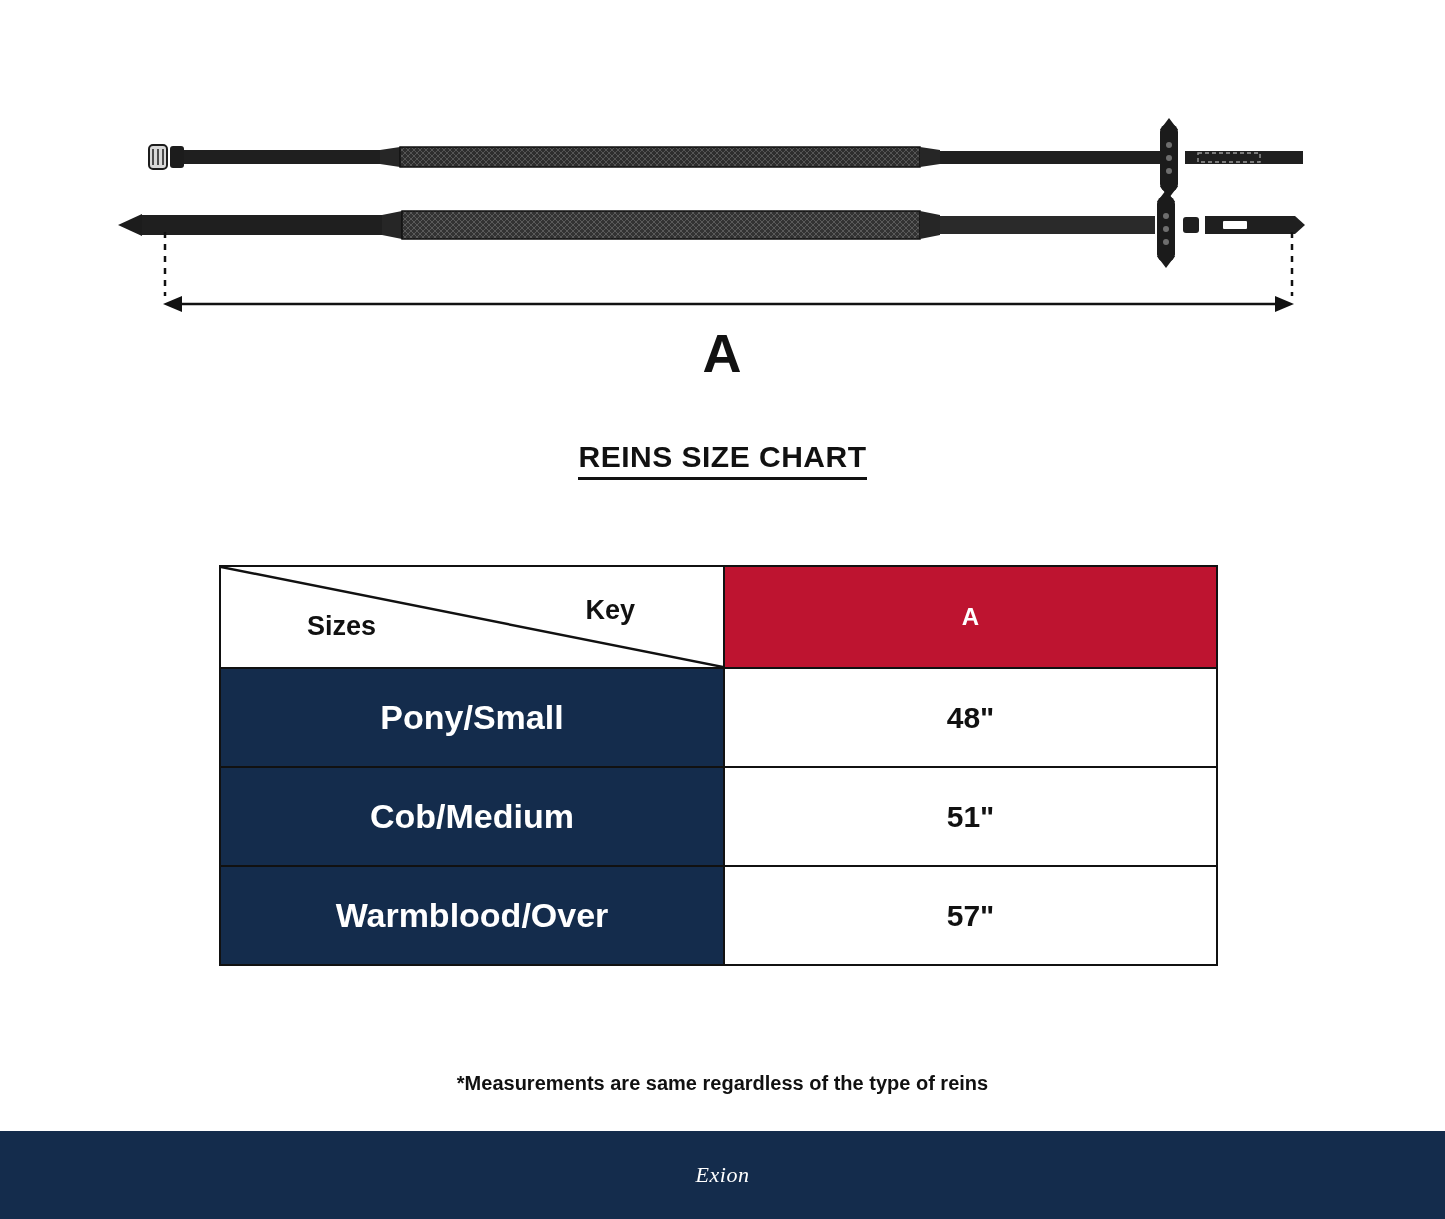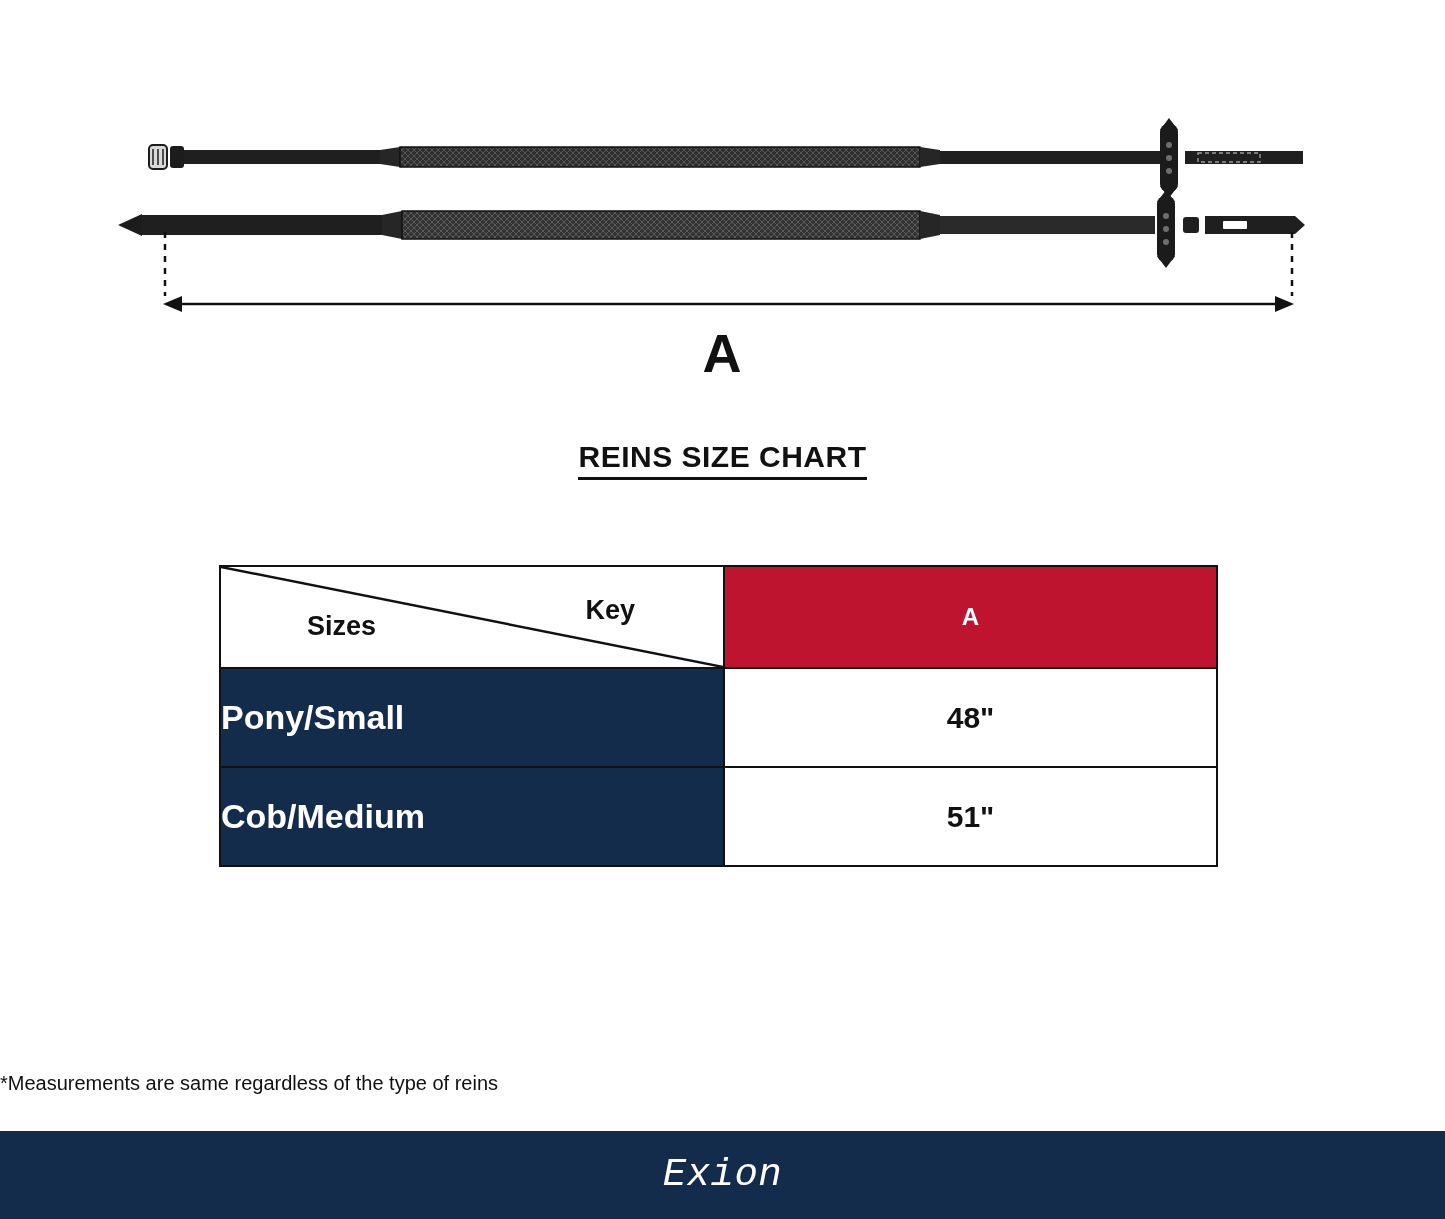--- a/index.html
+++ b/index.html
@@ -102,62 +102,63 @@
     color: #ffffff;
     text-align: center;
     font-size: 24px;
     font-weight: 700;
     height: 100px;
   }
 
   .size-name {
     background: #142c4c;
     color: #ffffff;
-    text-align: left;
+    text-align: center;
     font-size: 34px;
     font-weight: 700;
     height: 97px;
   }
   .size-value {
     background: #ffffff;
     color: #111111;
     text-align: center;
     font-size: 30px;
     font-weight: 700;
     height: 97px;
   }
 
   
   #footnote {
     position: absolute;
     top: 1072px;
     left: 0;
     width: 1445px;
+    text-align: center;
     font-size: 20px;
-    font-weight: 400;
+    font-weight: 700;
     color: #111111;
   }
 
   
   #footer-bar {
     position: absolute;
     left: 0;
     bottom: 0;
     width: 1445px;
     height: 88px;
     background: #142c4c;
     display: flex;
     align-items: center;
     justify-content: center;
   }
   #brand-logo {
     color: #ffffff;
-    font-family: Liberation Mono, monospace;
+    font-family: Liberation Serif, serif;
     font-style: italic;
-    font-size: 39px;
+    font-size: 22px;
     letter-spacing: 0.5px;
   }
 </style>
 </head>
 <body>
 
 <div id="diagram-area">
   <svg width="1445" height="400" viewBox="0 0 1445 400">
     <defs>
       <pattern id="braidTop" width="6" height="6" patternUnits="userSpaceOnUse">
@@ -266,20 +267,24 @@
       <td class="size-name">Pony/Small</td>
       <td class="size-value">48"</td>
     </tr>
 
     <tr>
       <td class="size-name">Cob/Medium</td>
       <td class="size-value">51"</td>
     </tr>
 
 
+    <tr>
+      <td class="size-name">Warmblood/Over</td>
+      <td class="size-value">57"</td>
+    </tr>
   </tbody>
 </table>
 
 <div id="footnote">*Measurements are same regardless of the type of reins</div>
 
 <div id="footer-bar">
   <div id="brand-logo">Exion</div>
 </div>
 
 </body></html>

